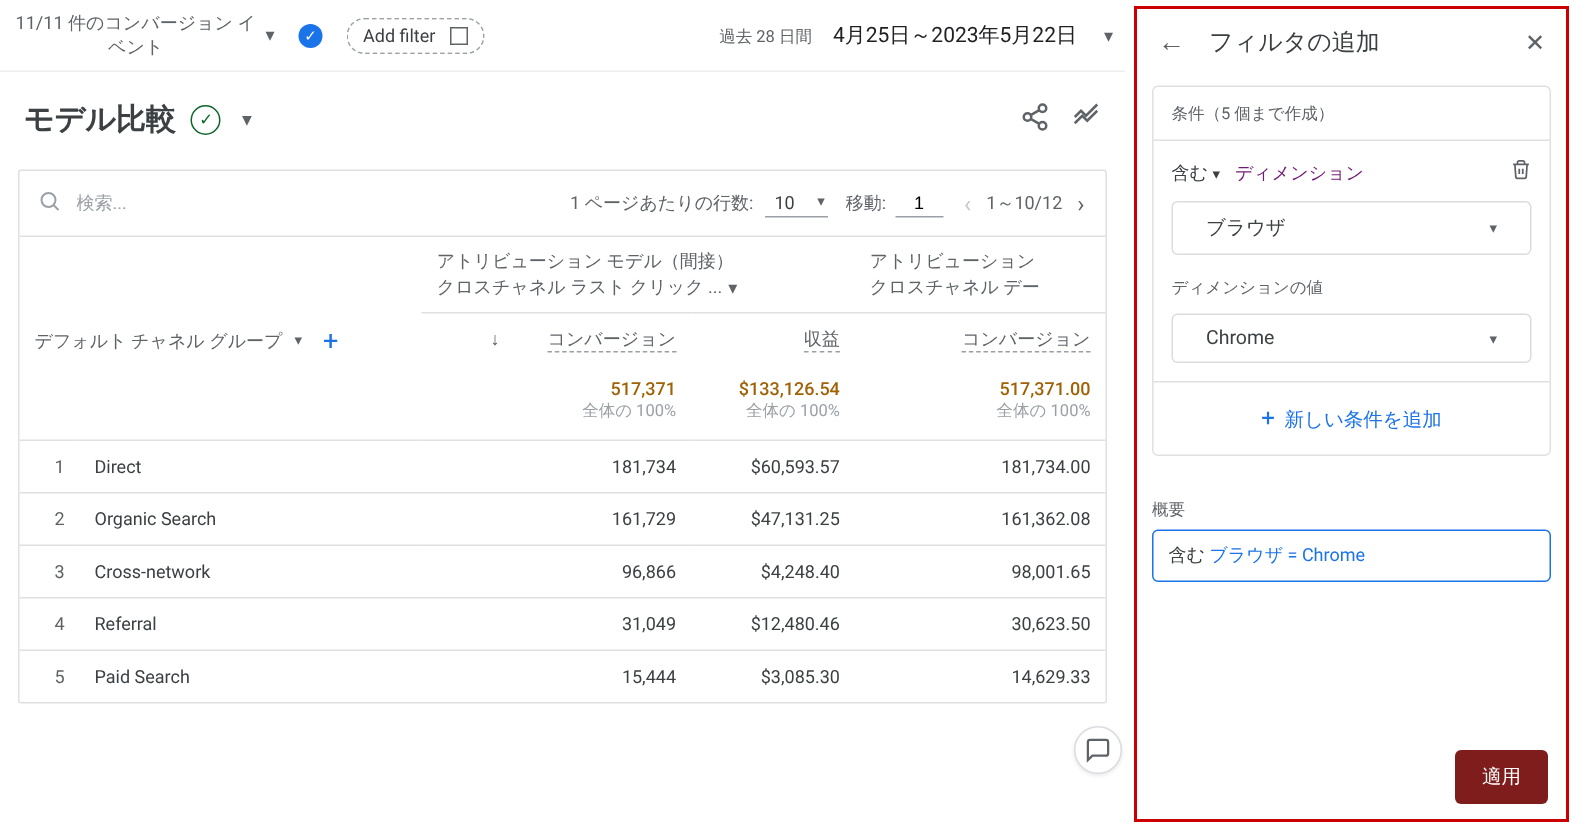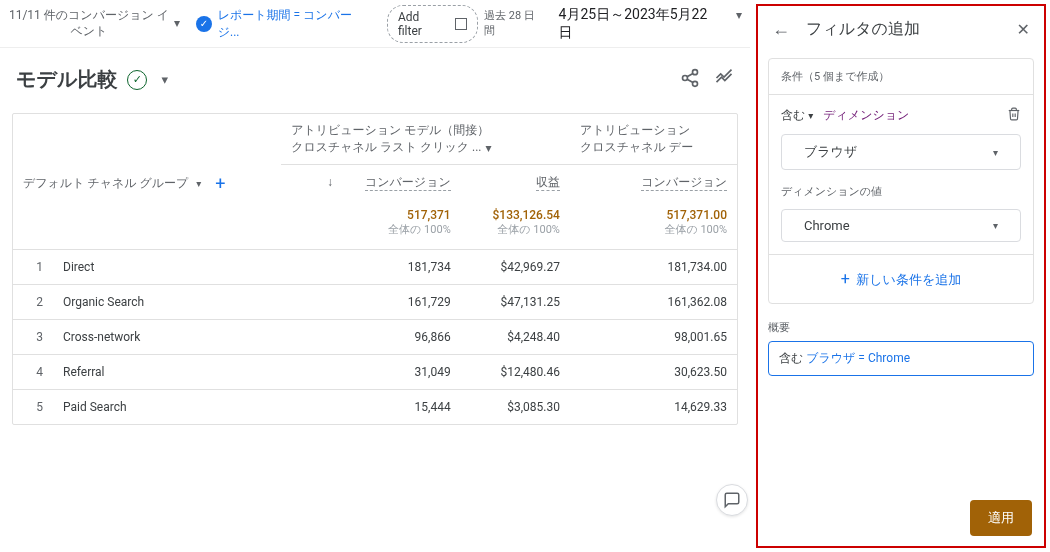--- a/index.html
+++ b/index.html
@@ -45,48 +45,47 @@
     .totalsub { color: #9aa0a6; font-size: 11px; }
     .datarow td { border-top: 1px solid #e0e0e0; padding: 10px 10px; text-align: right; }
     .datarow td.idx { text-align: right; width: 40px; color: #5f6368; }
     .datarow td.name { text-align: left; color: #3c4043; }
     .feedback { position: absolute; left: 716px; bottom: 36px; width: 32px; height: 32px; border: 1px solid #dadce0; border-radius: 50%; background: #fff; display: flex; align-items: center; justify-content: center; color: #5f6368; box-shadow: 0 1px 3px rgba(0,0,0,0.1); }
     .sidepanel { position: absolute; right: 4px; top: 4px; width: 290px; height: 544px; border: 2px solid #cc0000; background: #fff; display: flex; flex-direction: column; }
     .sphead { display: flex; align-items: center; padding: 12px 14px; gap: 16px; }
     .sphead .back { color: #5f6368; font-size: 18px; }
     .sphead .title { font-size: 16px; color: #3c4043; flex: 1; }
     .sphead .close { color: #5f6368; font-size: 16px; }
-    .condcard { margin: 6px 10px 4px; border: 1px solid #e0e0e0; border-radius: 4px; }
+    .condcard { margin: 6px 10px 16px; border: 1px solid #e0e0e0; border-radius: 4px; }
     .condhead { padding: 10px 12px; font-size: 11px; color: #5f6368; border-bottom: 1px solid #e0e0e0; }
     .condbody { padding: 12px; }
     .include { display: flex; align-items: center; gap: 10px; }
     .include .inc { font-size: 12px; font-weight: 500; }
     .include .dim { color: #701a75; font-size: 12px; flex: 1; }
     .trash { color: #5f6368; font-size: 13px; }
     .select { border: 1px solid #dadce0; border-radius: 4px; padding: 8px 22px; margin-top: 10px; display: flex; justify-content: space-between; align-items: center; font-size: 13px; color: #3c4043; }
     .dimlabel { margin-top: 14px; font-size: 11px; color: #5f6368; }
     .addcond { padding: 14px; text-align: center; color: #1a73e8; font-size: 13px; border-top: 1px solid #e0e0e0; }
     .summary { margin: 12px 10px 0; }
     .sumlbl { font-size: 11px; color: #5f6368; margin-bottom: 6px; }
     .sumchip { border: 1px solid #1a73e8; border-radius: 4px; padding: 8px 10px; font-size: 12px; }
     .sumchip .blue { color: #1a73e8; }
-    .applybtn { position: absolute; right: 12px; bottom: 10px; background: #a16207; color: #fff; border: none; padding: 9px 18px; border-radius: 4px; font-size: 13px; }
+    .applybtn { position: absolute; right: 12px; bottom: 10px; background: #7f1d1d; color: #fff; border: none; padding: 9px 18px; border-radius: 4px; font-size: 13px; }
   </style>
 </head>
 <body>
 
 <div class="main">
   <div class="topbar">
     <div class="conv-events">
       <span>11/11 件のコンバージョン イベント</span>
       <span class="chevd">▾</span>
     </div>
     <div class="chip blue">
       <span class="checkcir">✓</span>
-      <span>レポート期間 = コンバージ...</span>
     </div>
     <div class="chip addfilter">
       <span>Add filter</span>
       <span class="sq"></span>
     </div>
     <div class="datespan">
       <span class="lbl">過去 28 日間</span>
       <span style="color:#202124;font-size:14px;">4月25日～2023年5月22日</span>
       <span class="chevd">▾</span>
     </div>
@@ -105,20 +104,42 @@
             <line x1="8.5" y1="13.5" x2="15.5" y2="17.5"></line>
           </svg></span>
       <span><svg width="20" height="20" viewBox="0 0 24 24" fill="none" stroke="currentColor" stroke-width="2">
             <polyline points="3 17 9 11 13 15 21 7"></polyline>
             <polyline points="3 12 8 7 12 11 21 2"></polyline>
           </svg></span>
     </div>
   </div>
 
   <div class="card">
+    <div class="cardhead">
+      <div class="search">
+        <span class="sicon"><svg width="16" height="16" viewBox="0 0 24 24" fill="none" stroke="currentColor" stroke-width="2">
+              <circle cx="11" cy="11" r="7"></circle>
+              <line x1="16" y1="16" x2="21" y2="21"></line>
+            </svg></span>
+        <span style="color:#9aa0a6;">検索...</span>
+      </div>
+      <div class="rpp">
+        <span>1 ページあたりの行数:</span>
+        <span class="val">10</span>
+      </div>
+      <div class="goto">
+        <span>移動:</span>
+        <input value="1" style="">
+      </div>
+      <div class="pager">
+        <span class="pchev dis">‹</span>
+        <span>1～10/12</span>
+        <span class="pchev">›</span>
+      </div>
+    </div>
 
     <table>
       <tbody>
           <tr class="grouphead">
         <th colspan="2" style="border-bottom:none;"></th>
         <th colspan="2">
           <span class="gspan">アトリビューション モデル（間接）</span>
           <span class="gsub">
             <span>クロスチャネル ラスト クリック ...</span>
                 <span>▾</span>
@@ -157,21 +178,21 @@
               <div class="totalval">517,371.00</div>
               <div class="totalsub">全体の 100%</div>
             </td>
       </tr>
       </tbody>
         <tbody id="rows">
           <tr class="datarow">
             <td class="idx">1</td>
             <td class="name">Direct</td>
             <td>181,734</td>
-            <td>$42,969.27</td>
+            <td>$60,593.57</td>
             <td>181,734.00</td>
           </tr>
           <tr class="datarow">
             <td class="idx">2</td>
             <td class="name">Organic Search</td>
             <td>161,729</td>
             <td>$47,131.25</td>
             <td>161,362.08</td>
           </tr>
           <tr class="datarow">

